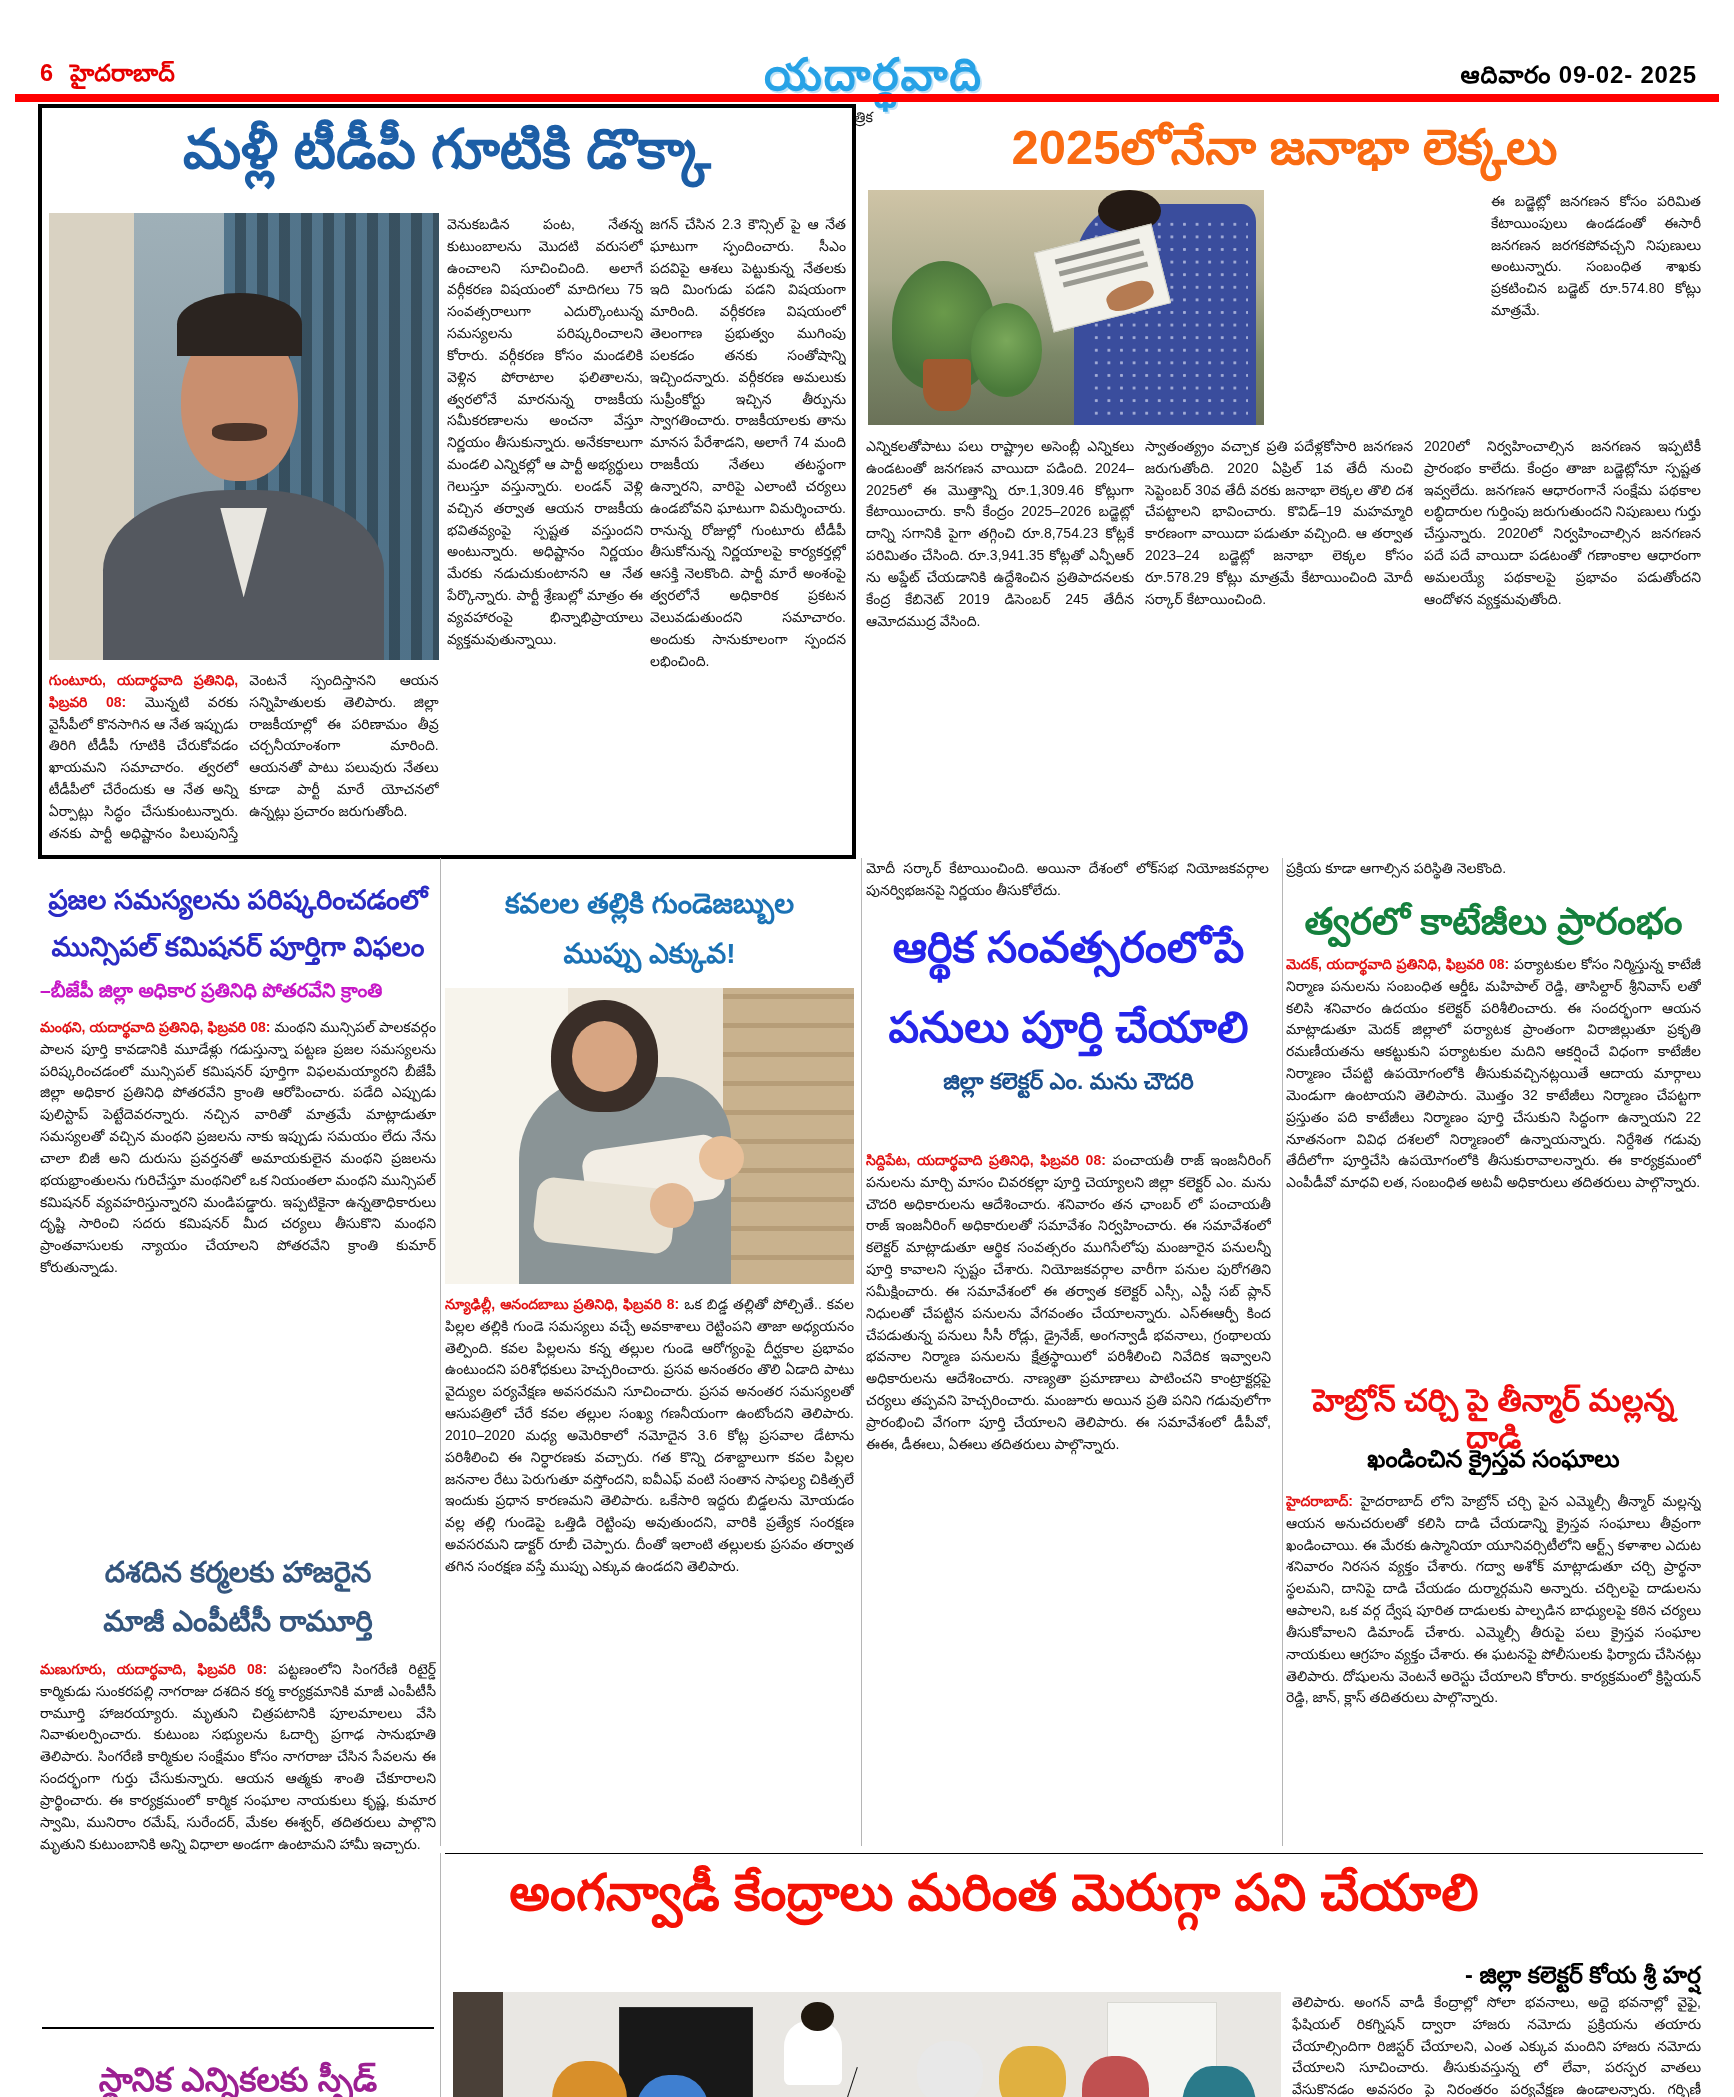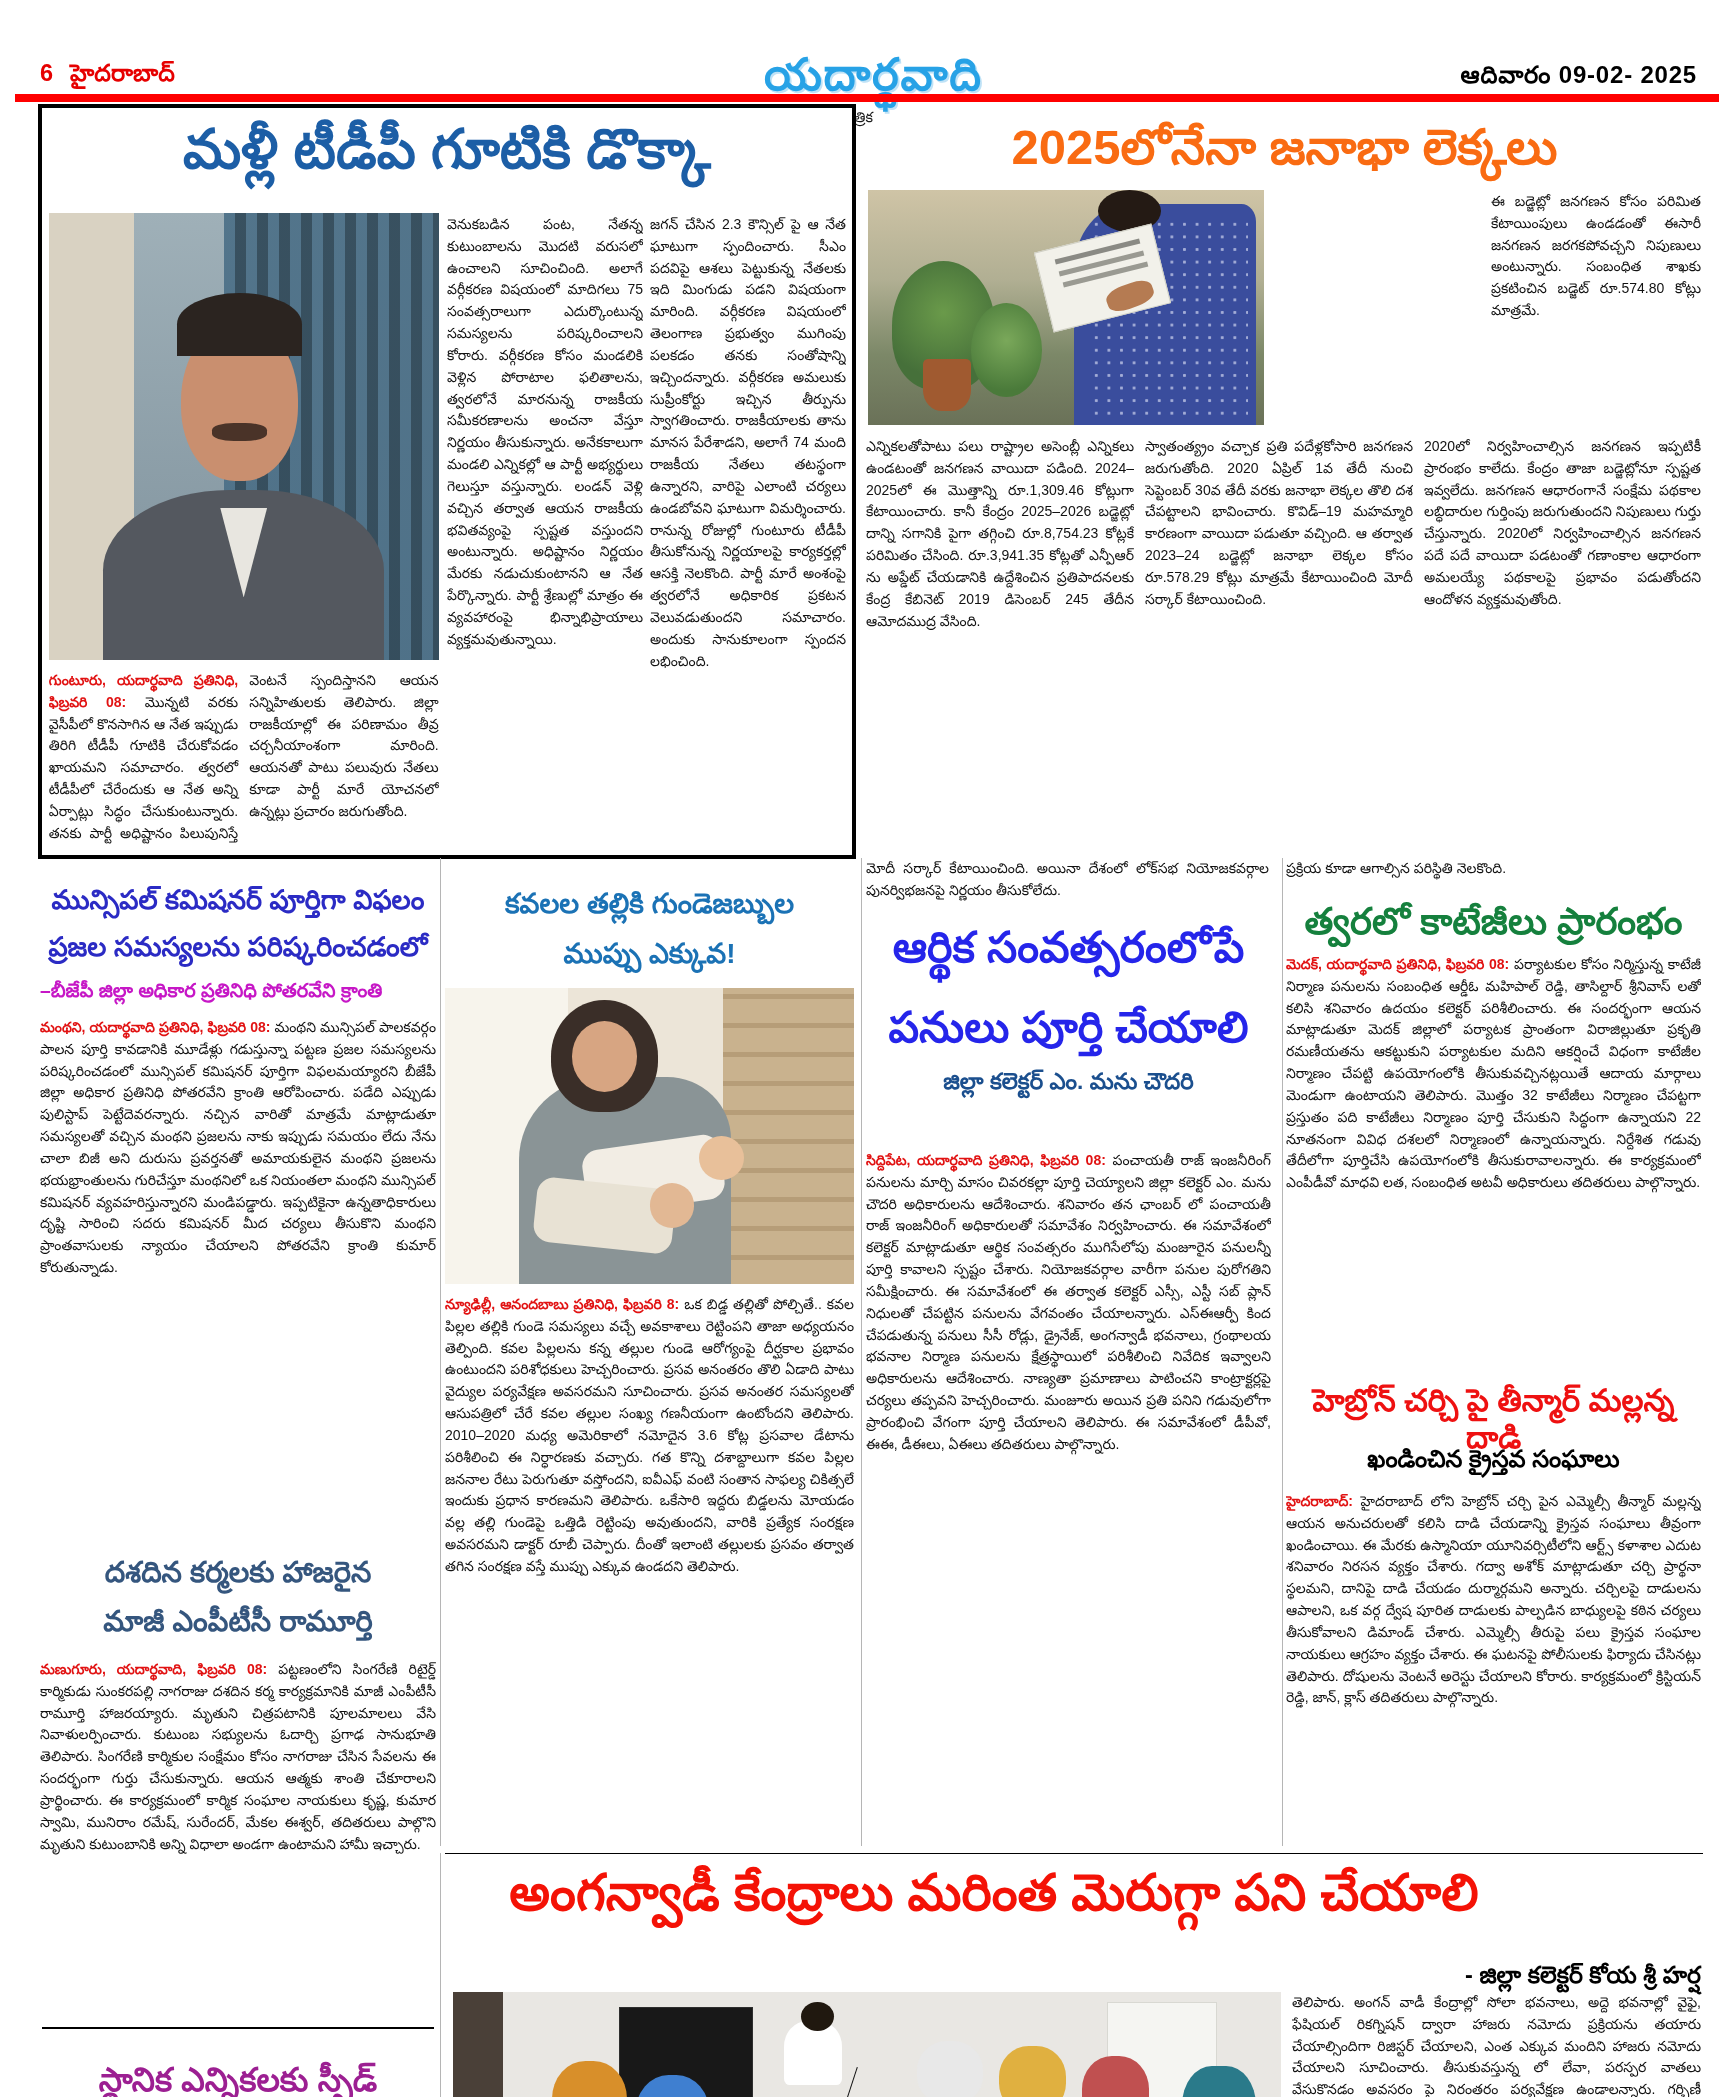--- a/index.html
+++ b/index.html
@@ -133,22 +133,22 @@
   <div class="abs census-colE body-text">2020లో నిర్వహించాల్సిన జనగణన ఇప్పటికీ ప్రారంభం కాలేదు. కేంద్రం తాజా బడ్జెట్లోనూ స్పష్టత ఇవ్వలేదు. జనగణన ఆధారంగానే సంక్షేమ పథకాల లబ్ధిదారుల గుర్తింపు జరుగుతుందని నిపుణులు గుర్తు చేస్తున్నారు. 2020లో నిర్వహించాల్సిన జనగణన పదే పదే వాయిదా పడటంతో గణాంకాల ఆధారంగా అమలయ్యే పథకాలపై ప్రభావం పడుతోందని ఆందోళన వ్యక్తమవుతోంది.</div>
   <div class="abs census-cont1 body-text">మోదీ సర్కార్ కేటాయించింది. అయినా దేశంలో లోక్‌సభ నియోజకవర్గాల పునర్విభజనపై నిర్ణయం తీసుకోలేదు.</div>
   <div class="abs census-cont2 body-text">ప్రక్రియ కూడా ఆగాల్సిన పరిస్థితి నెలకొంది.</div>
 
   <div class="abs vrule" style="left:440px;top:858px;height:988px;"></div>
   <div class="abs vrule" style="left:861px;top:858px;height:988px;"></div>
   <div class="abs vrule" style="left:1282px;top:858px;height:988px;"></div>
   <div class="abs vrule" style="left:440px;top:1853px;height:797px;"></div>
 
   <div class="abs muni-h hl center">
+    <div>ప్రజల సమస్యలను పరిష్కరించడంలో</div>
     <div>మున్సిపల్ కమిషనర్ పూర్తిగా విఫలం</div>
-    <div>ప్రజల సమస్యలను పరిష్కరించడంలో</div>
   </div>
   <div class="abs muni-by">–బీజేపీ జిల్లా అధికార ప్రతినిధి పోతరవేని క్రాంతి</div>
   <div class="abs muni-body body-text">
     <span class="dateline">మంథని, యదార్థవాది ప్రతినిధి, ఫిబ్రవరి 08:</span>
     <span>మంథని మున్సిపల్ పాలకవర్గం పాలన పూర్తి కావడానికి మూడేళ్లు గడుస్తున్నా పట్టణ ప్రజల సమస్యలను పరిష్కరించడంలో మున్సిపల్ కమిషనర్ పూర్తిగా విఫలమయ్యారని బీజేపీ జిల్లా అధికార ప్రతినిధి పోతరవేని క్రాంతి ఆరోపించారు. పడేది ఎప్పుడు పులిస్టాప్ పెట్టేదెవరన్నారు. నచ్చిన వారితో మాత్రమే మాట్లాడుతూ సమస్యలతో వచ్చిన మంథని ప్రజలను నాకు ఇప్పుడు సమయం లేదు నేను చాలా బిజీ అని దురుసు ప్రవర్తనతో అమాయకులైన మంథని ప్రజలను భయభ్రాంతులను గురిచేస్తూ మంథనిలో ఒక నియంతలా మంథని మున్సిపల్ కమిషనర్ వ్యవహరిస్తున్నారని మండిపడ్డారు. ఇప్పటికైనా ఉన్నతాధికారులు దృష్టి సారించి సదరు కమిషనర్ మీద చర్యలు తీసుకొని మంథని ప్రాంతవాసులకు న్యాయం చేయాలని పోతరవేని క్రాంతి కుమార్ కోరుతున్నాడు.</span>
   </div>
 
   <div class="abs twins-h hl center">
     <div>కవలల తల్లికి గుండెజబ్బుల</div>
     <div>ముప్పు ఎక్కువ!</div>

